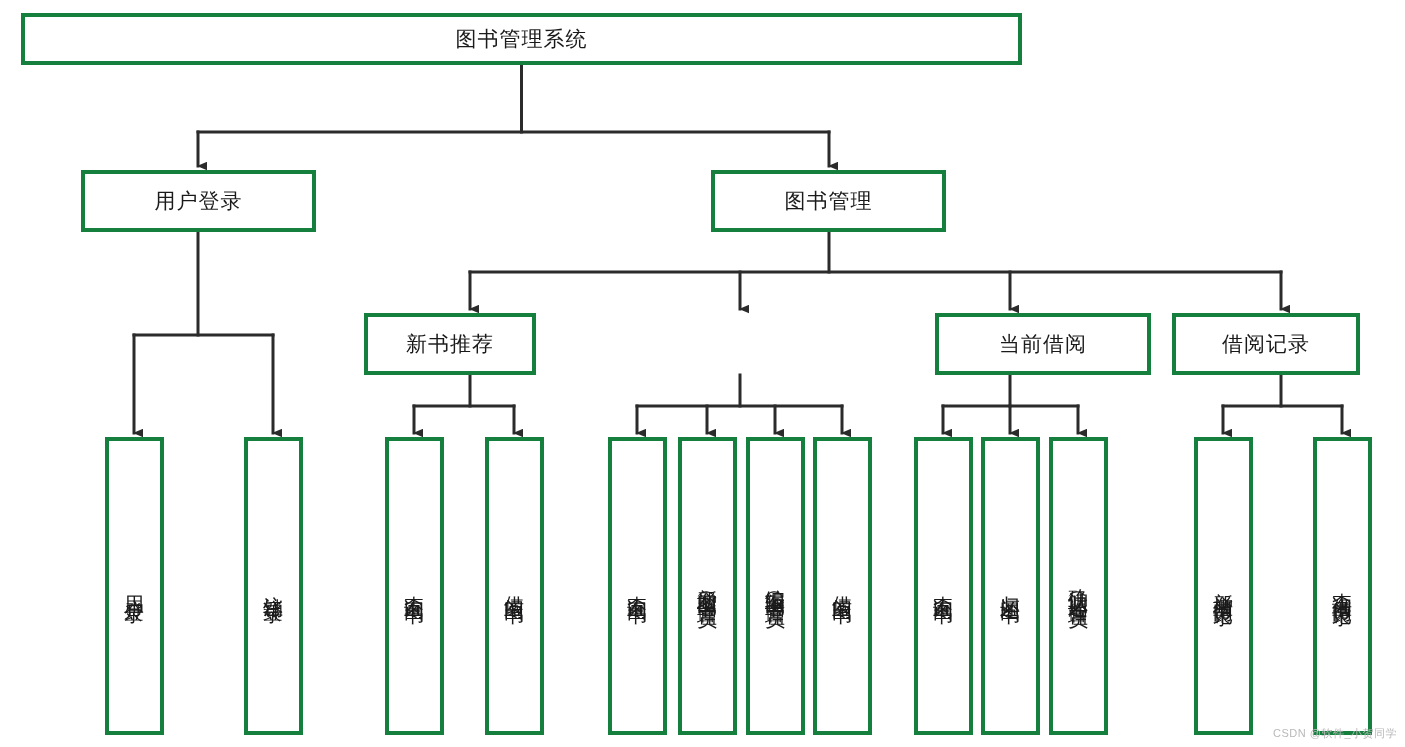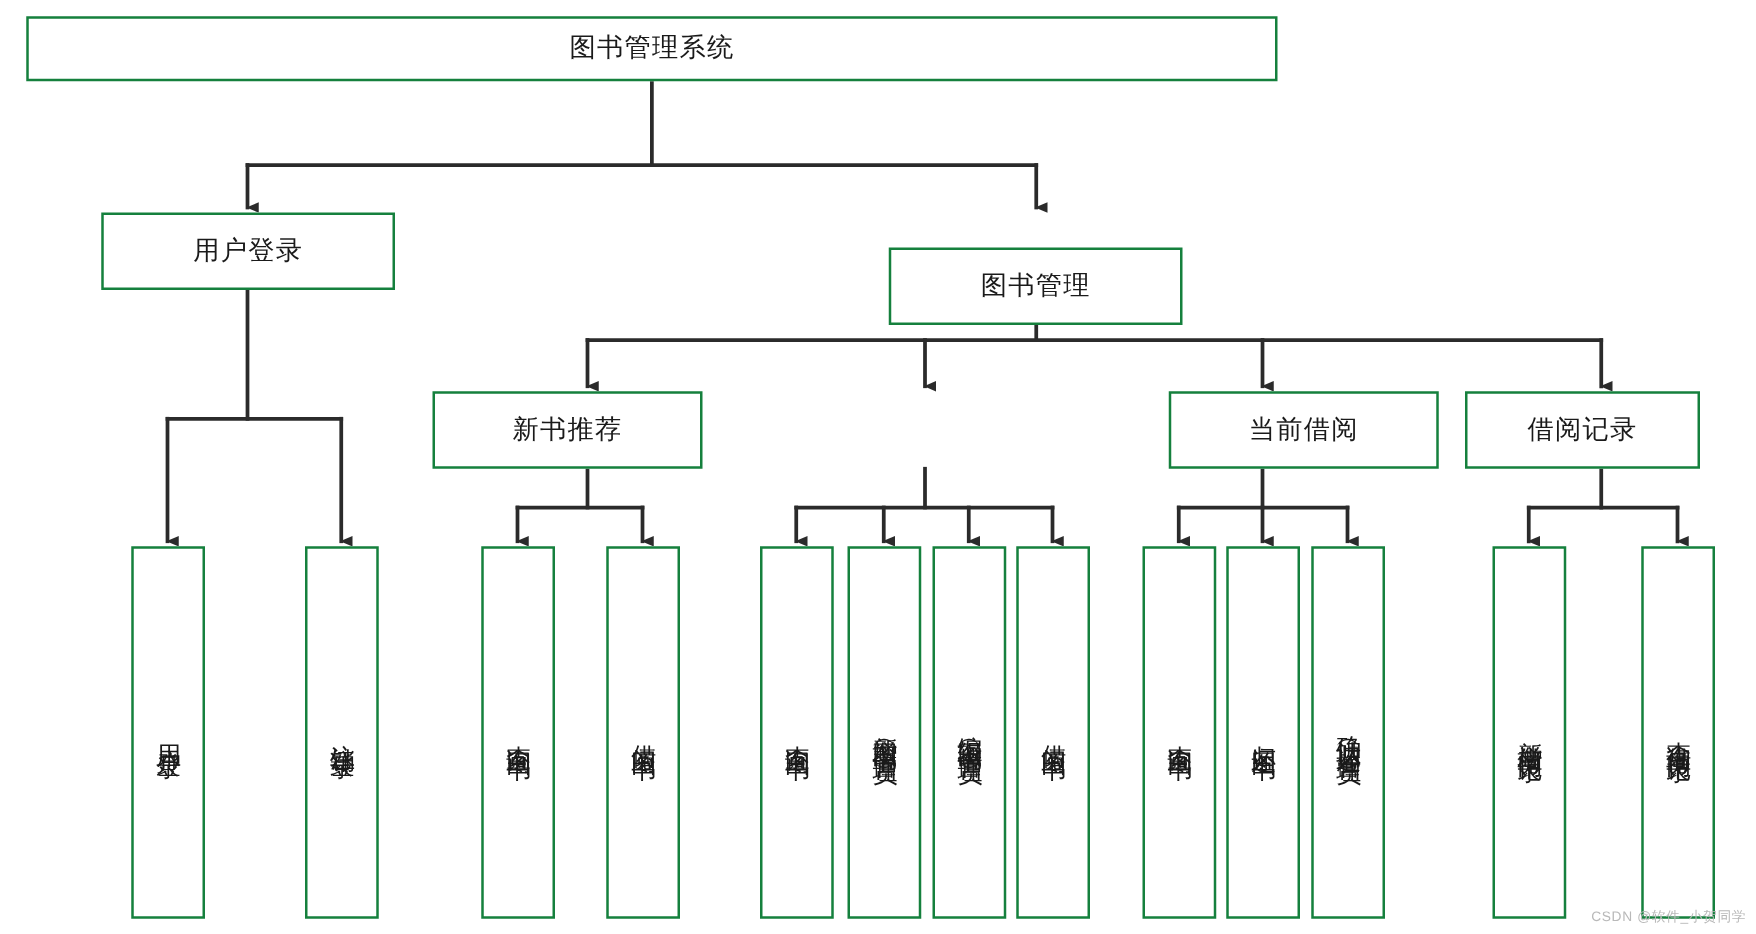--- a/index.html
+++ b/index.html
@@ -23,21 +23,21 @@
     left: 0;
     top: 0;
     width: 1405px;
     height: 747px;
     pointer-events: none;
   }
   .node {
     position: absolute;
     box-sizing: border-box;
     background: #ffffff;
-    border: 2px solid #15803d;
+    border: 4px solid #15803d;
     display: flex;
     align-items: center;
     justify-content: center;
     color: #1a1a1a;
   }
   .node.h-node {
     font-size: 21px;
     letter-spacing: 1px;
     line-height: 1.2;
   }
@@ -125,25 +125,25 @@
   </svg>
 
   <div class="node h-node" style="left:21px; top:13px; width:1001px; height:52px;">
     <span class="node-label">图书管理系统</span>
   </div>
 
   <div class="node h-node" style="left:81px; top:170px; width:235px; height:62px;">
     <span class="node-label">用户登录</span>
   </div>
 
-  <div class="node h-node" style="left:711px; top:170px; width:235px; height:62px;margin-top:28px;">
+  <div class="node h-node" style="left:711px; top:170px; width:235px; height:62px;">
     <span class="node-label">图书管理</span>
   </div>
 
-  <div class="node h-node" style="left:346px; top:313px; width:216px; height:62px;">
+  <div class="node h-node" style="left:364px; top:313px; width:172px; height:62px;">
     <span class="node-label">新书推荐</span>
   </div>
 
 
   <div class="node h-node" style="left:903px; top:313px; width:216px; height:62px;margin-left:32px;">
     <span class="node-label">当前借阅</span>
   </div>
 
   <div class="node h-node" style="left:1172px; top:313px; width:188px; height:62px;">
     <span class="node-label">借阅记录</span>

